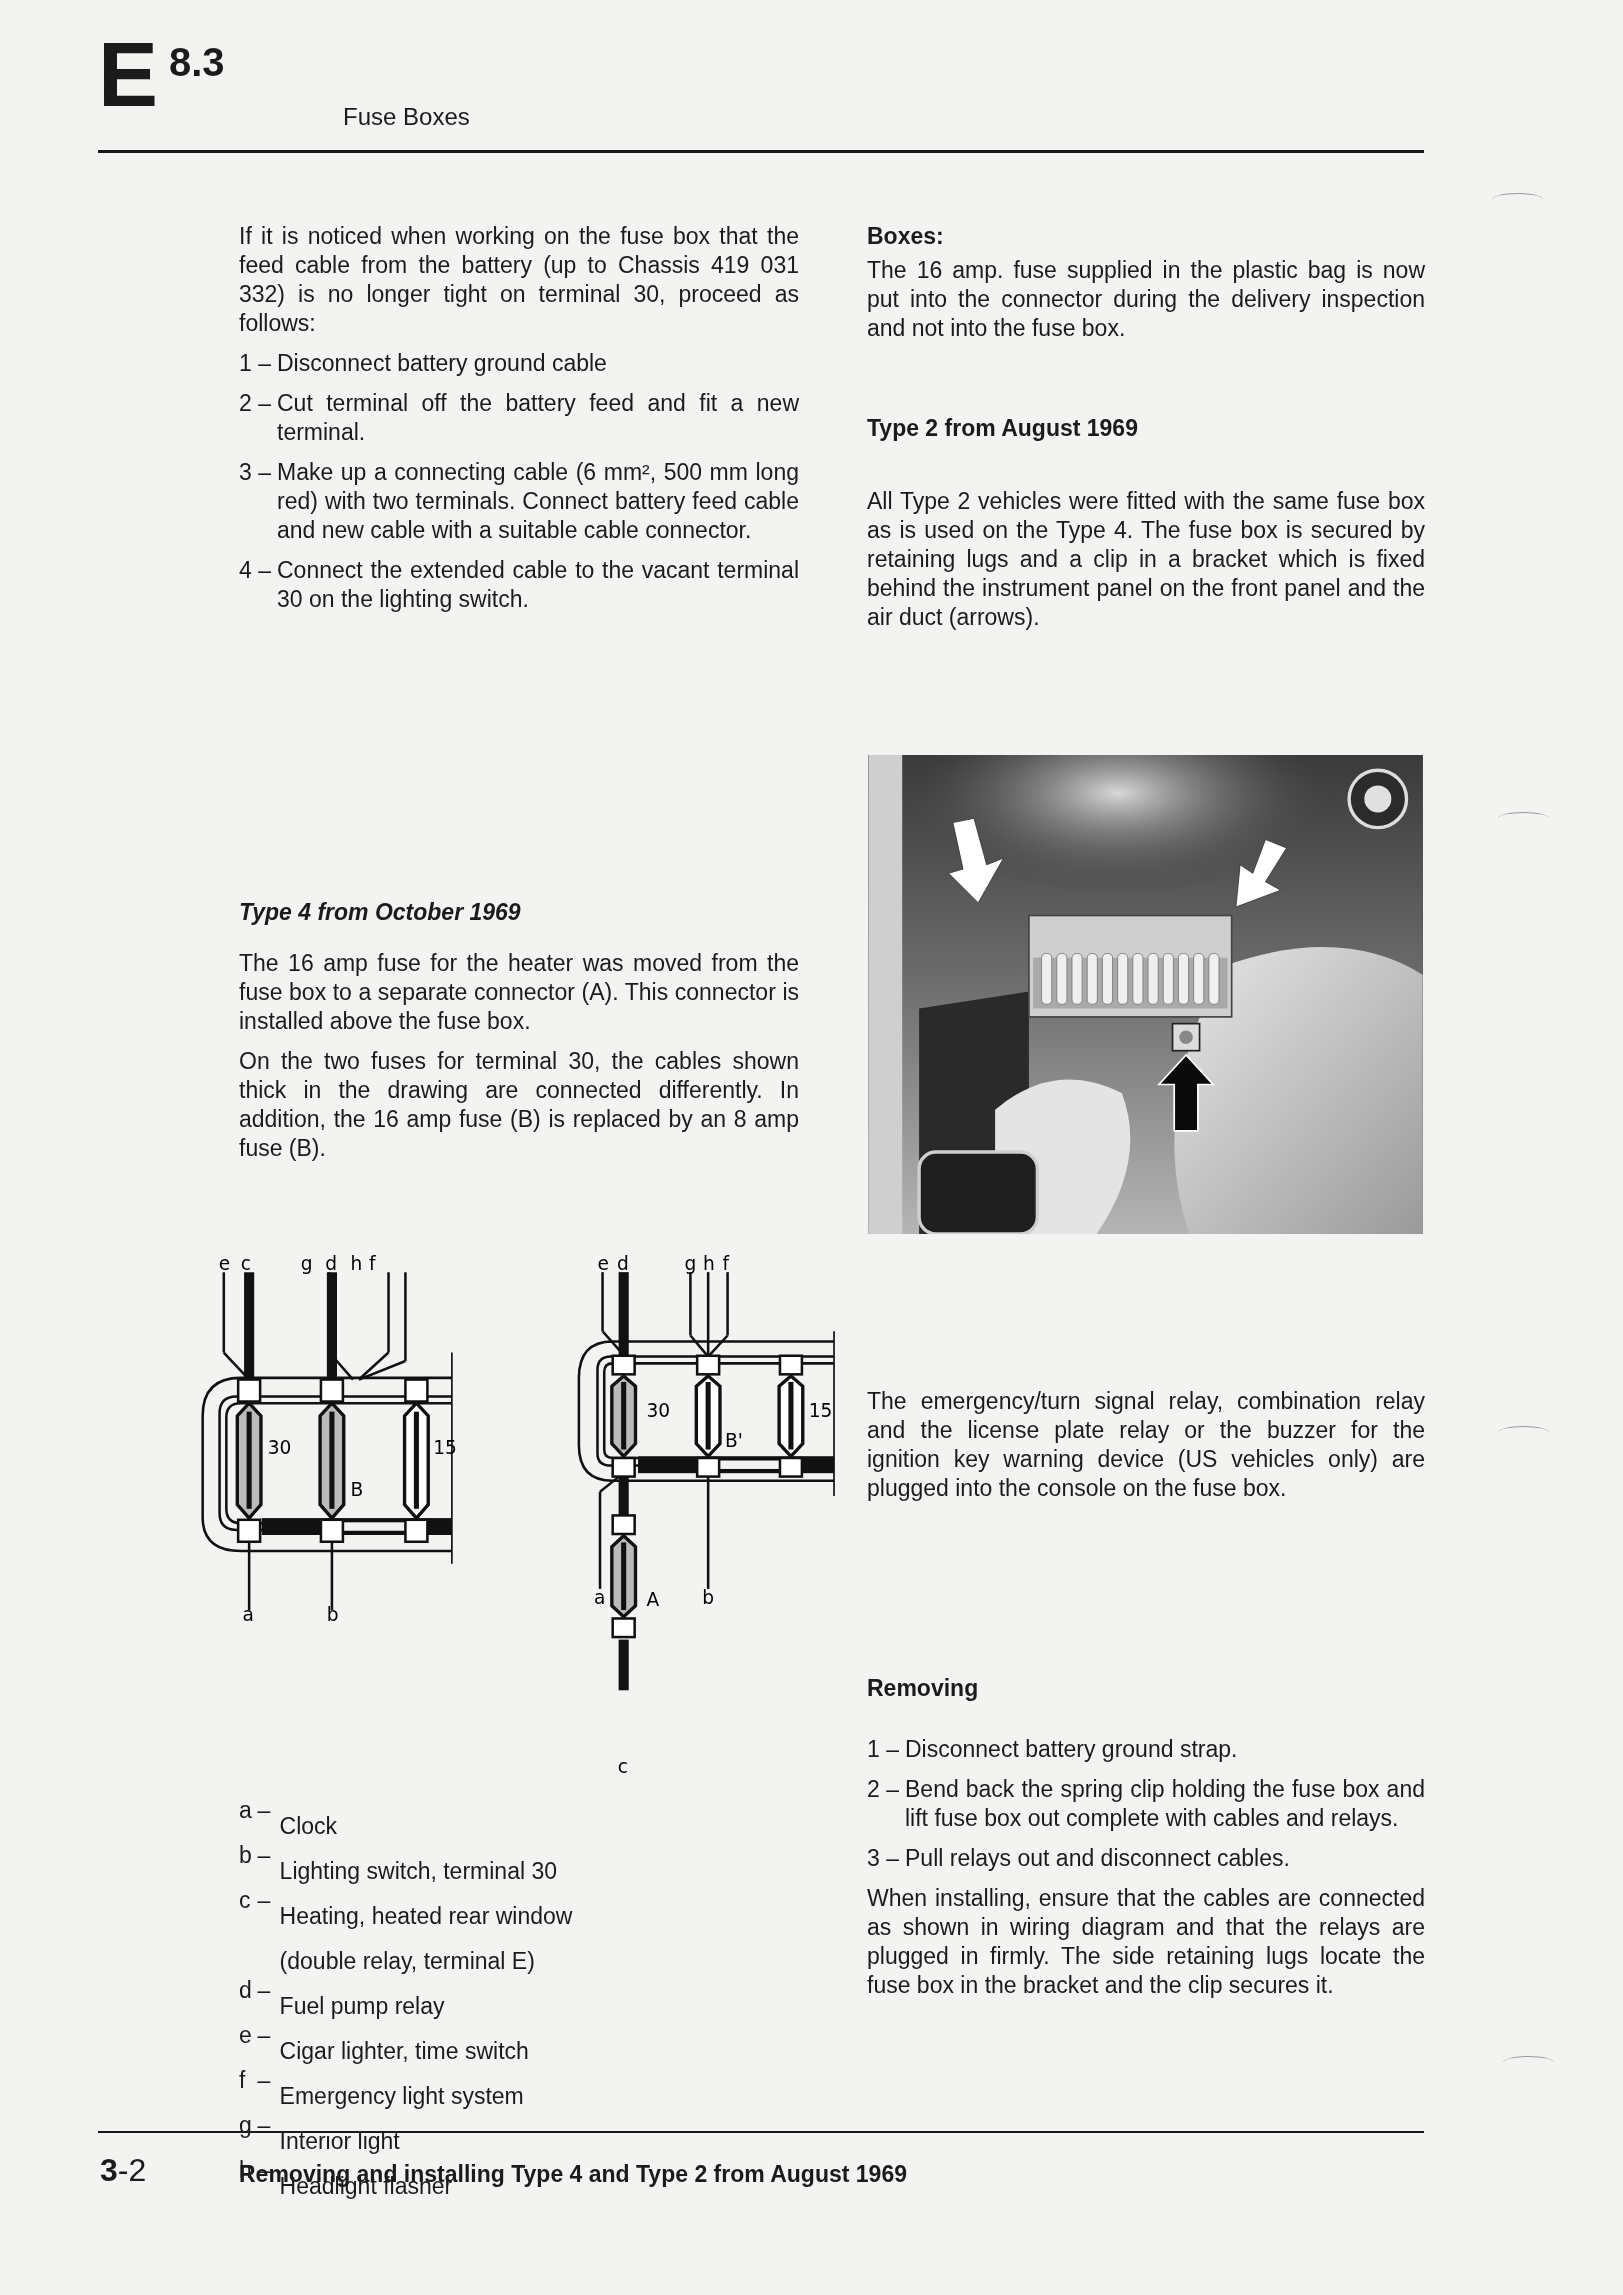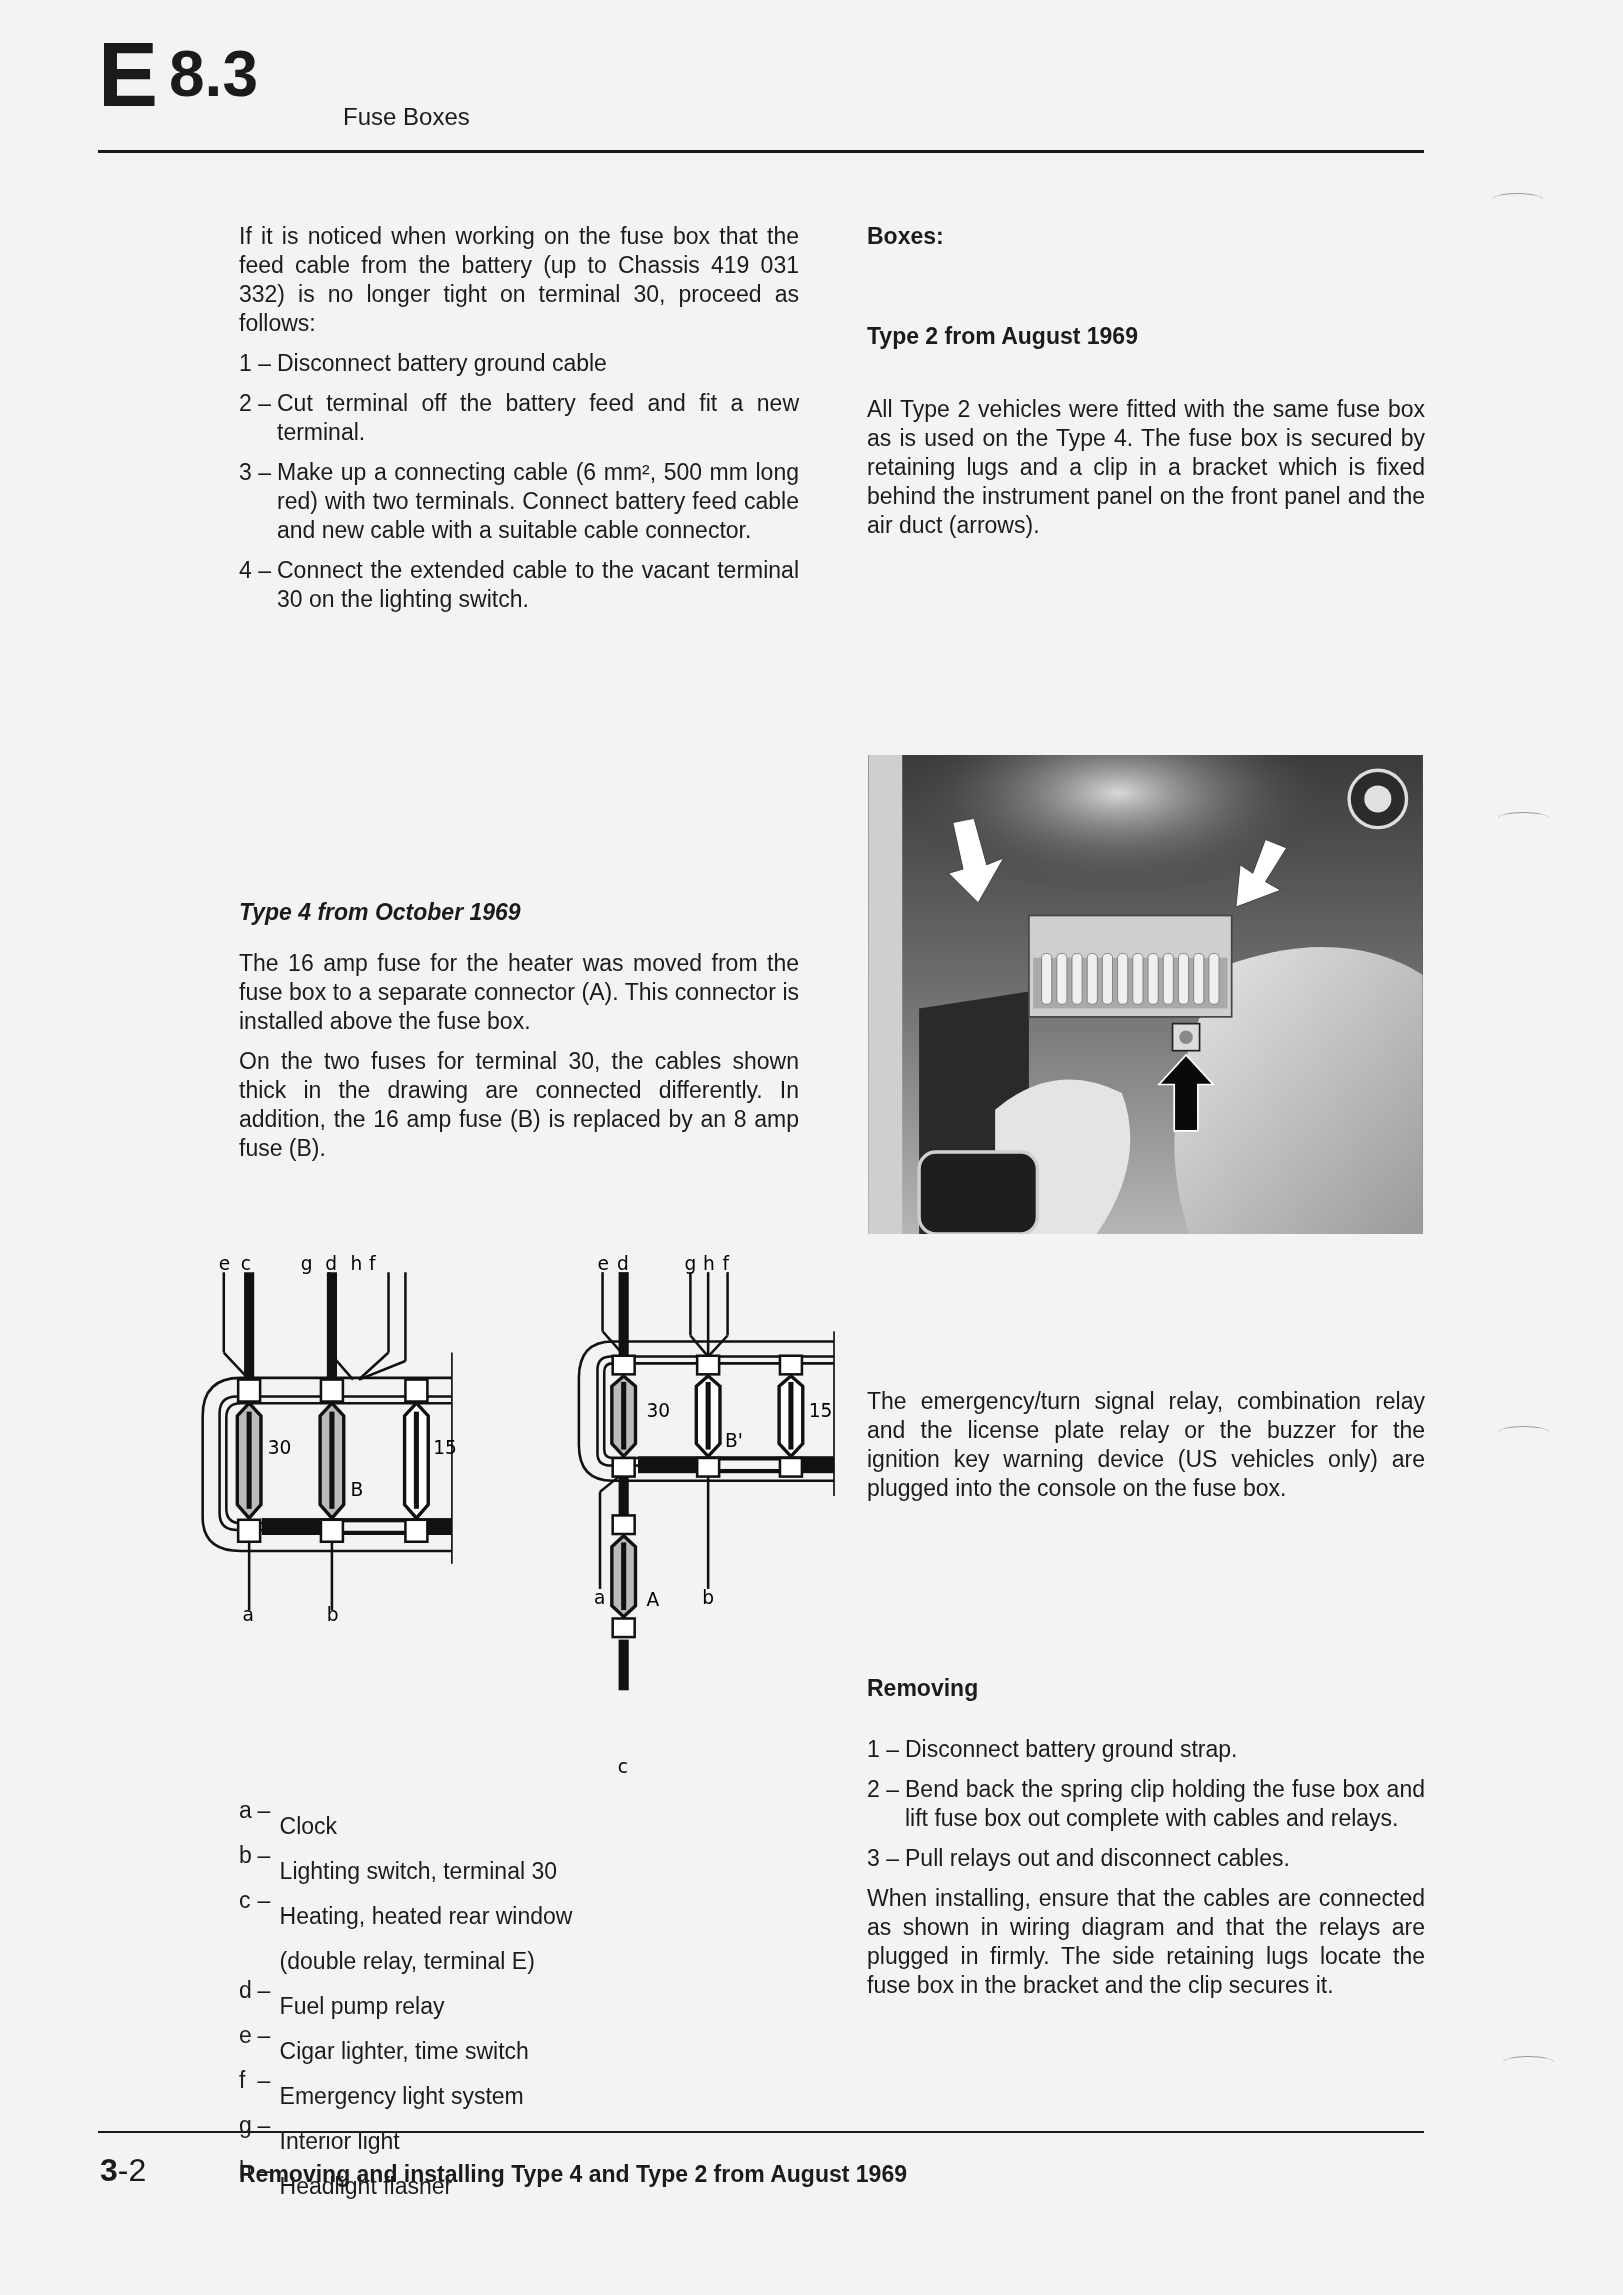--- a/index.html
+++ b/index.html
@@ -3,21 +3,21 @@
 <meta charset="utf-8">
 <style>
   html, body { margin:0; padding:0; }
   body {
     width:1623px; height:2295px; position:relative; overflow:hidden;
     background:#f3f3f1;
     font-family:"Liberation Sans", sans-serif; color:#1b1b1b;
   }
   .abs { position:absolute; }
   .hdr-e { left:98px; top:30px; font-size:90px; font-weight:bold; line-height:1; letter-spacing:-1.7px; }
-  .hdr-num { left:169px; top:42px; font-size:64px; font-weight:bold; line-height:1; }
+  .hdr-num { left:169px; top:42px; font-size:40px; font-weight:bold; line-height:1; }
   .hdr-title { left:343px; top:103px; font-size:24px; }
   .rule { background:#1a1a1a; height:2.5px; }
   .txt { font-size:23px; line-height:29px; text-align:justify; }
   .txt p { margin:0 0 11px 0; }
   .heading { font-size:23px; font-weight:bold; margin:0; }
   .step { display:flex; margin:0 0 11px 0; }
   .step .num { width:38px; flex:none; white-space:nowrap; }
   .step .body { flex:1; text-align:justify; }
   .legend { font-size:23px; line-height:29px; }
   .legend .row { display:flex; }
@@ -60,20 +60,21 @@
 </div>
 
 <div class="abs txt" style="left:239px; top:898px; width:560px;">
   <h3 class="heading" style="margin-bottom:22px;font-style:italic;">Type 4 from October 1969</h3>
   <p>The 16 amp fuse for the heater was moved from the fuse box to a separate connector (A). This connector is installed above the fuse box.</p>
   <p>On the two fuses for terminal 30, the cables shown thick in the drawing are connected differently. In addition, the 16 amp fuse (B) is replaced by an 8 amp fuse (B).</p>
 </div>
 
 <div class="abs txt" style="left:867px; top:222px; width:558px;">
   <h3 class="heading" style="margin-bottom:5px;">Boxes:</h3>
+  <p>The 16 amp. fuse supplied in the plastic bag is now put into the connector during the delivery inspection and not into the fuse box.</p>
   <h3 class="heading" style="margin-top:71px; margin-bottom:44px;">Type 2 from August 1969</h3>
   <p>All Type 2 vehicles were fitted with the same fuse box as is used on the Type 4. The fuse box is secured by retaining lugs and a clip in a bracket which is fixed behind the instrument panel on the front panel and the air duct (arrows).</p>
 </div>
 
 <div class="abs photo">
   <svg width="555" height="479" viewBox="0 0 656 567">
     <defs>
       <linearGradient id="bg1" x1="0" y1="0" x2="0" y2="1">
         <stop offset="0" stop-color="#3a3a3a"></stop>
         <stop offset="0.45" stop-color="#6a6a6a"></stop>

